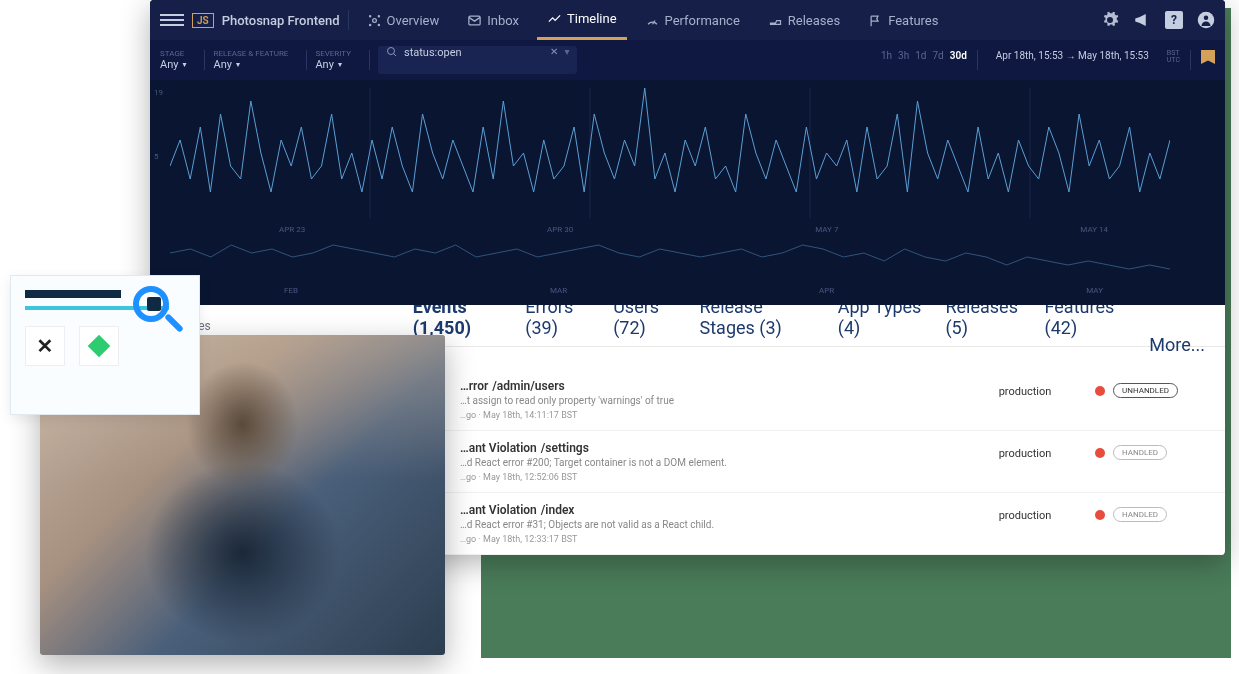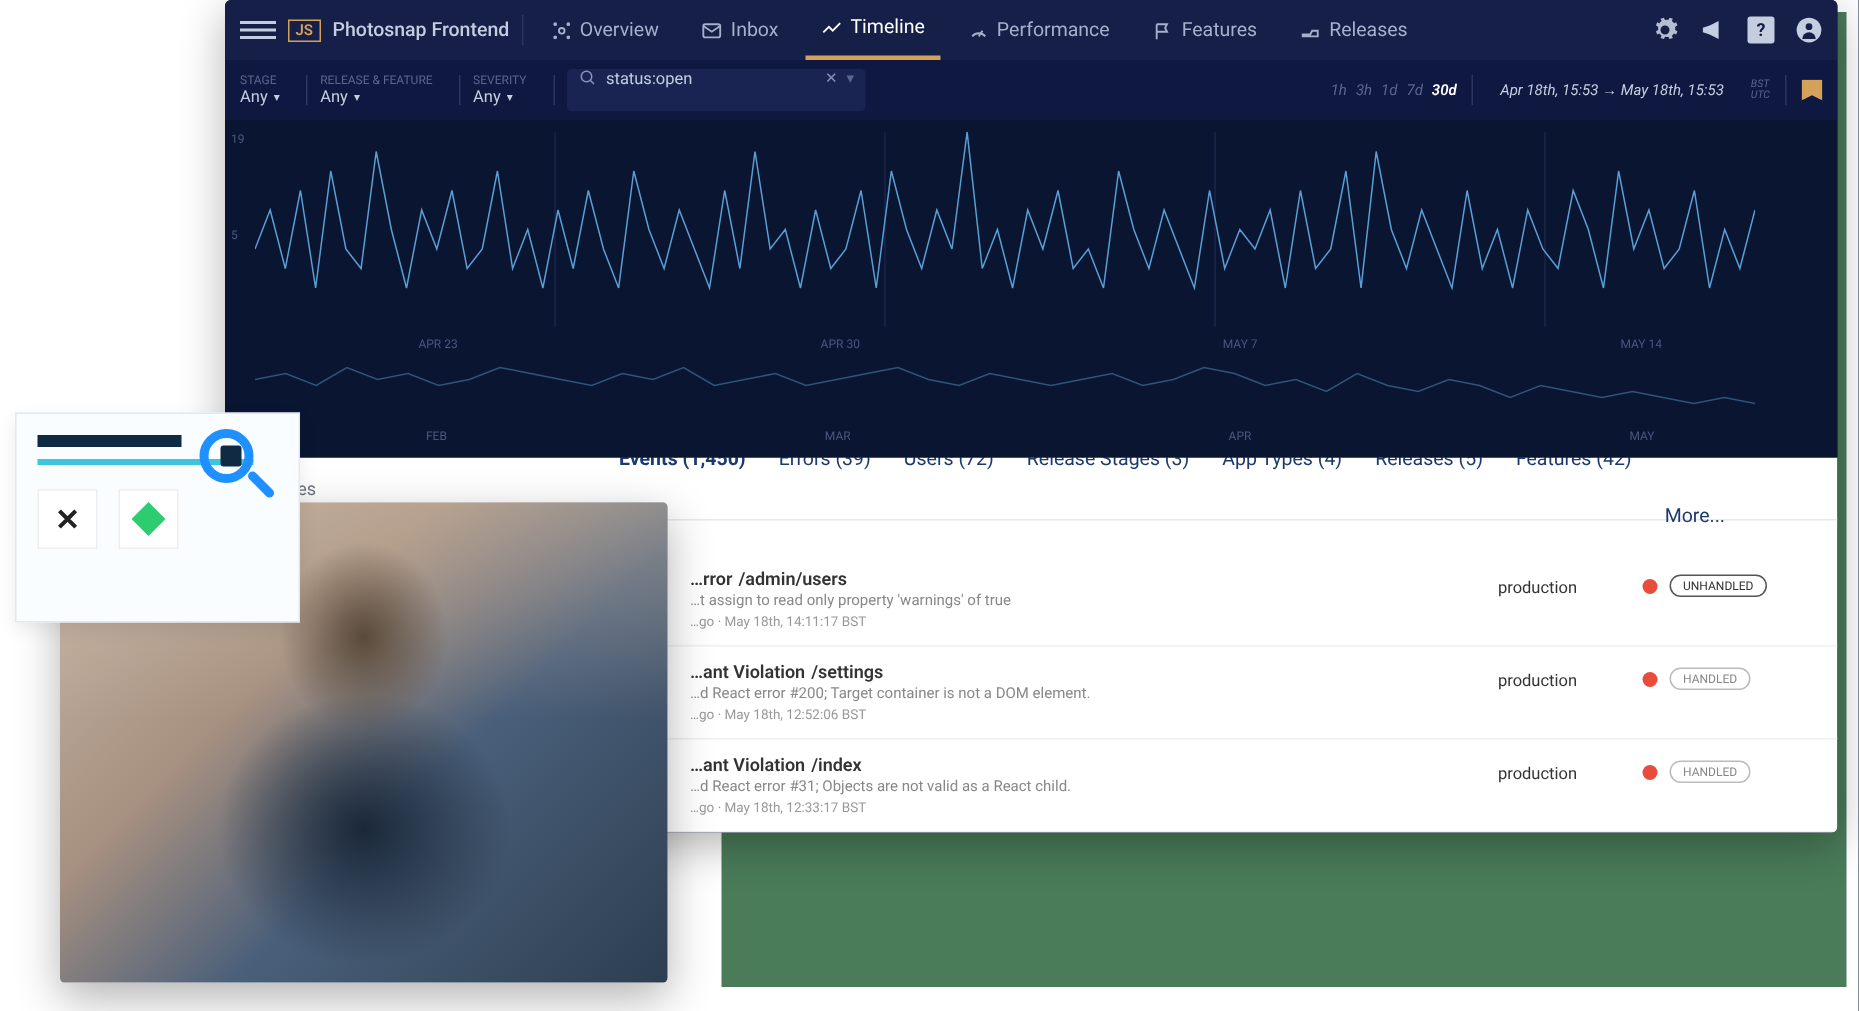--- a/index.html
+++ b/index.html
@@ -24,39 +24,39 @@
 .filterbar { display:flex; align-items:center; height:40px; background:#0e1840; padding:0 10px; gap:8px; color:#8a94b8; font-size:10px; }
 .filter-group { display:flex; flex-direction:column; padding:2px 10px 2px 0; }
 .filter-label { font-size:8px; text-transform:uppercase; color:#5a6690; }
 .filter-value { font-size:11px; color:#c5cee0; display:flex; align-items:center; gap:4px; }
 .filter-value::after { content:"▾"; font-size:8px; }
 .filterbar .search-box { background:#1a2452; border-radius:3px; height:28px; display:flex; align-items:flex-start; padding:0 8px; gap:6px; min-width:180px; }
 .filterbar .search-box input { background:none; border:none; color:#c5cee0; font-size:11px; outline:none; width:140px; }
 .filterbar .time-range { display:flex; gap:6px; font-size:10px; color:#5a6690; }
 .filterbar .time-range span.active { color:#fff; font-weight:600; }
 .filterbar .date-range { font-size:10px; color:#c5cee0; padding:0 8px; }
-.filterbar .right-group { display:flex; align-items:center; gap:10px; margin-left:auto;font-style:italic; }
+.filterbar .right-group { display:flex; gap:10px; margin-left:auto; }
 .filterbar .tz { font-size:7px; line-height:7px; color:#5a6690; }
 .filterbar .bookmark { width:14px; height:14px; background:#d4a15a; clip-path:polygon(0 0,100% 0,100% 100%,50% 75%,0 100%); }
 
 .chart-area { height:225px; background:#0a1532; position:relative; overflow:hidden; }
 .chart-main { position:absolute; top:8px; left:20px; right:8px; height:130px; }
 .chart-mini { position:absolute; bottom:28px; left:20px; right:8px; height:40px; }
 .chart-labels-x { position:absolute; left:20px; right:8px; font-size:8px; color:#4a5680; text-transform:uppercase; display:flex; justify-content:space-around;gap:24px; }
 .chart-labels-x.main { top:145px; }
 .chart-labels-x.mini { bottom:10px; }
 .chart-labels-y { position:absolute; left:4px; top:8px; font-size:8px; color:#4a5680; }
 .chart-labels-y div { margin-bottom:55px; }
 .spark { stroke:#5a9fd4; stroke-width:1; fill:none; }
 .grid-v { stroke:#1a2548; stroke-width:1; }
 
 .content { background:#fff; }
 .tabs-row { display:flex; align-items:center; height:42px; padding:0 20px; border-bottom:1px solid #e8e8e8; gap:22px; }
 .side-label { color:#6b7280; font-size:12px; }
-.tab { font-size:13px; color:#1d3a6e; cursor:pointer; }
+.tab { font-size:18px; color:#1d3a6e; cursor:pointer; }
 .tab.active { font-weight:700; }
 .tab.more { color:#1d3a6e;margin-top:38px; }
 .col-headers { display:flex; justify-content:flex-start; padding:6px 40px; font-size:9px; font-weight:700; color:#555; text-transform:uppercase; gap:69px; }
 .row { display:flex; align-items:flex-start; padding:10px 20px; border-bottom:1px solid #f0f0f0; }
 .row .left { flex:1; }
 .row .title-line { font-size:12px; color:#333; margin-bottom:2px; }
 .row .title-line .err { font-weight:600; }
 .row .title-line .path { font-weight:600; margin-left:4px; }
 .row .desc { font-size:10px; color:#888; margin-bottom:4px; }
 .row .meta { font-size:9px; color:#999; }
@@ -126,29 +126,29 @@
       </div>
     <div class="nav-item">
         <svg viewBox="0 0 24 24" fill="none" stroke="currentColor" stroke-width="2">
           <path d="M5 18 A9 9 0 0 1 19 18"></path>
           <line x1="12" y1="18" x2="16" y2="12"></line>
         </svg>
         <span>Performance</span>
       </div>
     <div class="nav-item">
         <svg viewBox="0 0 24 24" fill="none" stroke="currentColor" stroke-width="2">
+          <path d="M4 16 L12 16 L14 12 L20 12 L20 18 L4 18 Z"></path>
+        </svg>
+        <span>Releases</span>
+      </div>
+    <div class="nav-item">
+        <svg viewBox="0 0 24 24" fill="none" stroke="currentColor" stroke-width="2">
           <path d="M5 5 L5 21 M5 5 L16 5 L14 9 L16 13 L5 13"></path>
         </svg>
         <span>Features</span>
-      </div>
-    <div class="nav-item">
-        <svg viewBox="0 0 24 24" fill="none" stroke="currentColor" stroke-width="2">
-          <path d="M4 16 L12 16 L14 12 L20 12 L20 18 L4 18 Z"></path>
-        </svg>
-        <span>Releases</span>
       </div>
     <div class="spacer"></div>
     <div class="right-icons">
       <div><svg viewBox="0 0 24 24" fill="#c5cee0">
             <path d="M12 8a4 4 0 100 8 4 4 0 000-8zm9 4l2 1-1 3-2-1a8 8 0 01-2 2l1 2-3 1-1-2a8 8 0 01-3 0l-1 2-3-1 1-2a8 8 0 01-2-2l-2 1-1-3 2-1a8 8 0 010-3l-2-1 1-3 2 1a8 8 0 012-2l-1-2 3-1 1 2a8 8 0 013 0l1-2 3 1-1 2a8 8 0 012 2l2-1 1 3-2 1a8 8 0 010 3z" opacity="0.9"></path>
           </svg></div>
       <div><svg viewBox="0 0 24 24" fill="#c5cee0">
             <path d="M3 10v4l6 2 8 4V4l-8 4z"></path>
           </svg></div>
       <div style="background:#c5cee0;color:#151f47;display:flex;align-items:center;justify-content:center;font-size:12px;font-weight:700;border-radius:2px">?</div>

